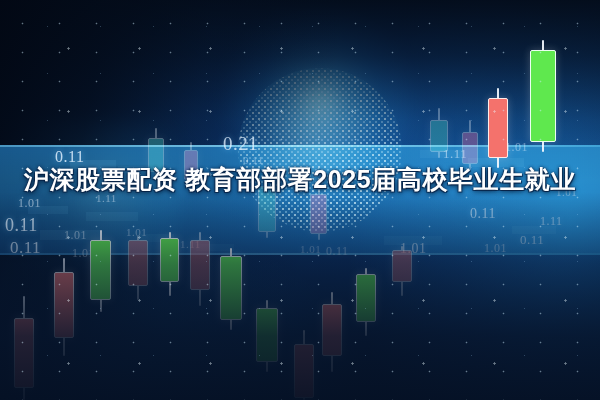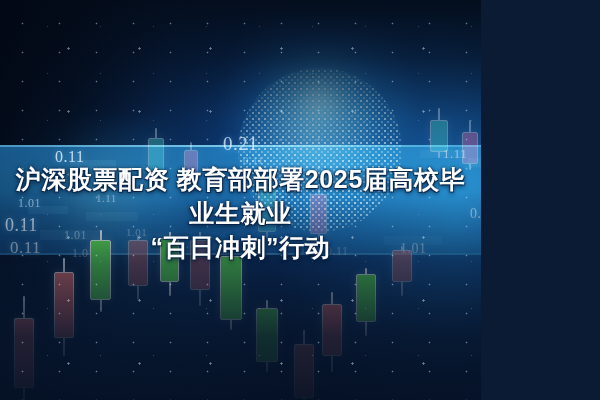--- a/index.html
+++ b/index.html
@@ -1,18 +1,18 @@
 <!DOCTYPE html>
 <html><head>
 <meta charset="utf-8">
 <style>
   html,body{margin:0;padding:0;background:#0b1b33;}
   *{box-sizing:border-box;}
   #stage{
-    position:relative;width:481px;height:400px;overflow:hidden;
+    position:relative;width:600px;height:400px;overflow:hidden;
     font-family:"Liberation Sans","DejaVu Sans",sans-serif;
     background:#404040;
   }
   .layer{position:absolute;inset:0;}
 
   
   .bg-base{
     background:
       radial-gradient(120% 95% at 62% 30%, #12529e 0%, #0d3b79 22%, #0a2a57 42%, #08203f 60%, #061428 82%, #05101f 100%);
   }
@@ -281,16 +281,15 @@
         <div class="body" style="top: 10px; height: 92px;"></div>
       </div>
     </div>
 
   <div class="layer bg-botdark"></div>
   <div class="layer specks"></div>
   <div class="layer specks2"></div>
 
   <div class="title-wrap">
     <div class="title-line">沪深股票配资 教育部部署2025届高校毕业生就业</div>
-    <div class="title-line">“百日冲刺”行动</div>
   </div>
 
 </div>
 
 </body></html>

